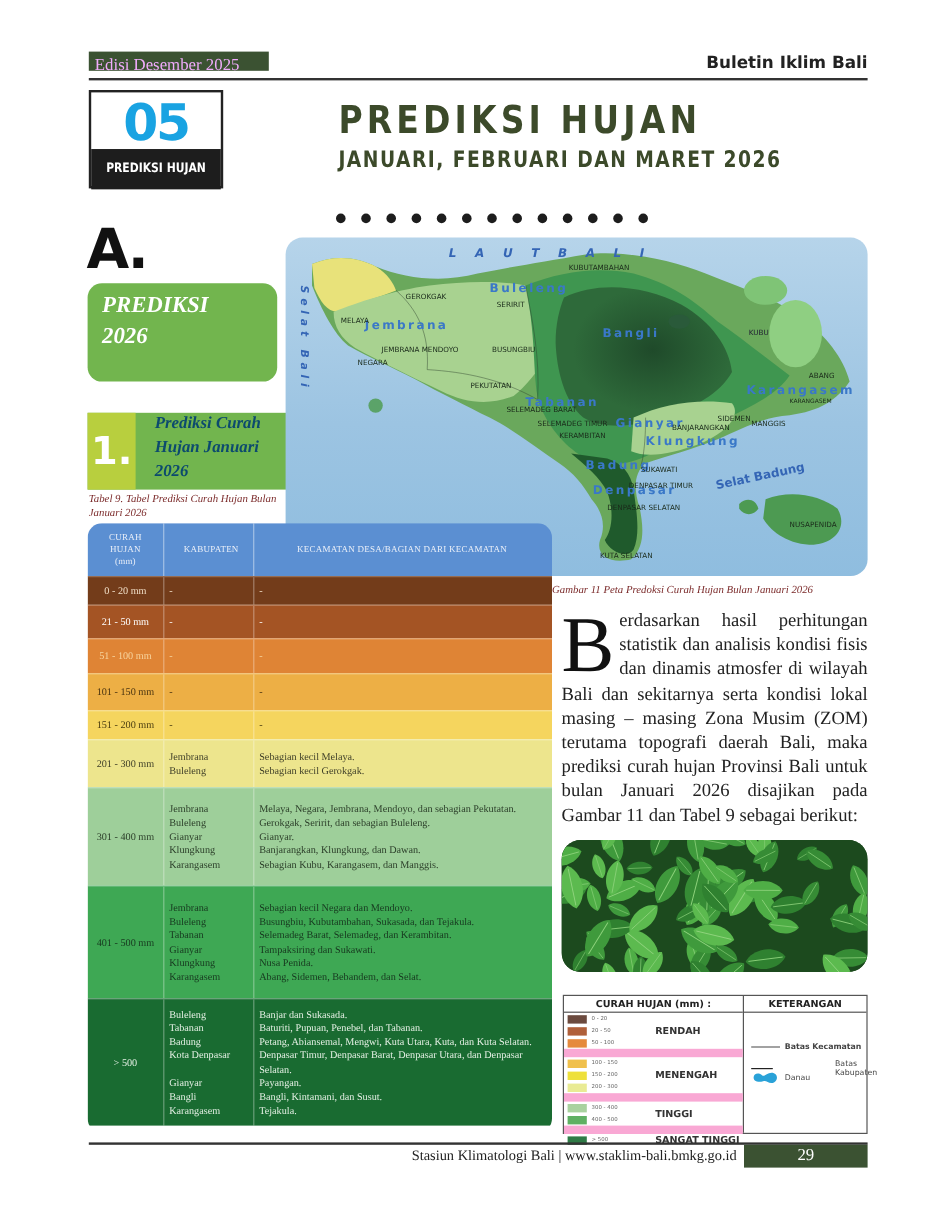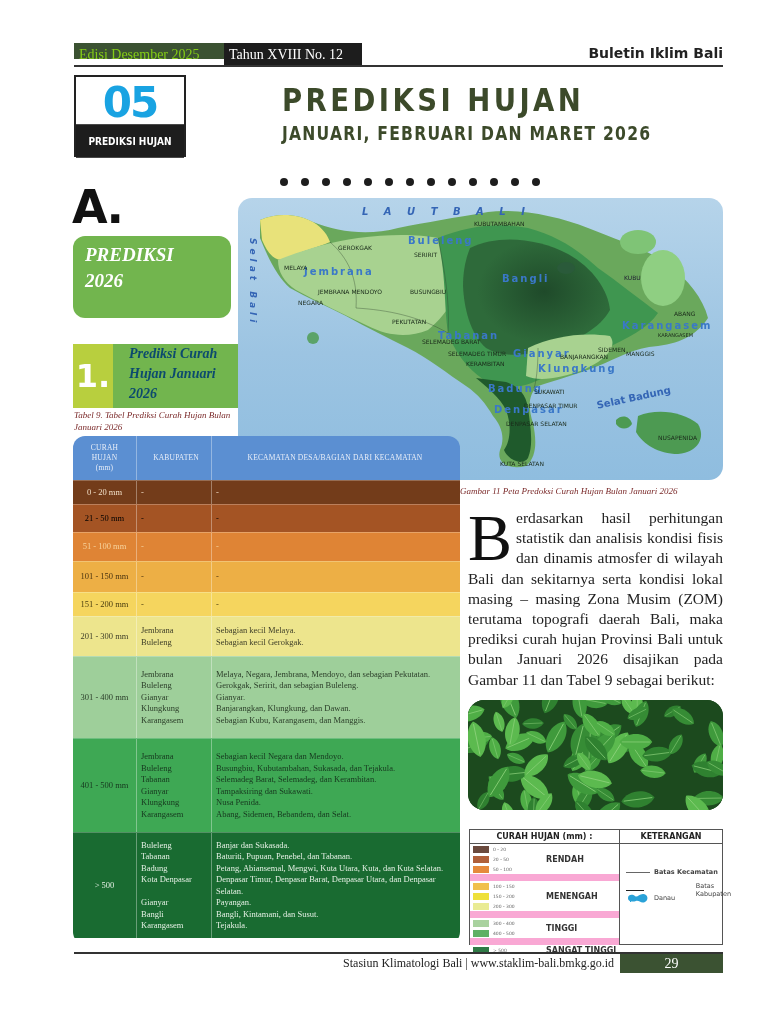--- a/index.html
+++ b/index.html
@@ -2,21 +2,21 @@
 <html><head>
 <meta charset="utf-8">
 <style>
   * { box-sizing: border-box; margin: 0; padding: 0; }
   html, body { width: 771px; height: 1024px; background: #ffffff; overflow: hidden; }
   body { position: relative; font-family: "Liberation Serif", "DejaVu Serif", serif; color: #222; }
 
   
   .hdr { position: absolute; left: 74px; top: 43px; width: 649px; height: 24px; }
   .hdr-line { position: absolute; left: 0; right: 0; top: 22px; height: 2px; background: #333; }
-  .ed { position: absolute; left: 0; top: 0; height: 16px; width: 150px; background: #3b5232; color: #84cc16; font-size: 14px; line-height: 23px; padding-left: 5px; font-family: Liberation Serif, serif; }
+  .ed { position: absolute; left: 0; top: 0; height: 16px; width: 150px; background: #3b5232; color: #f0abfc; font-size: 14px; line-height: 23px; padding-left: 5px; font-family: Liberation Serif, serif; }
   .th { position: absolute; left: 150px; top: 0; height: 23px; width: 138px; background: #1d1d1d; color: #fff; font-size: 14px; line-height: 23px; padding-left: 5px; }
   .pub { position: absolute; right: 0; top: 0; font-family: "DejaVu Sans", sans-serif; font-weight: bold; font-size: 14px; line-height: 20px; color: #222; }
 
   
   .badge { position: absolute; left: 74px; top: 75px; width: 112px; height: 82px; border: 2px solid #222; background: #fff; }
   .badge-num { position: absolute; left: 0; right: 0; top: 0; height: 52px; text-align: center; font-family: "DejaVu Sans", sans-serif; font-weight: bold; font-size: 42px; line-height: 52px; color: #19a3e2; letter-spacing: -2px; }
   .badge-lbl { position: absolute; left: 0; right: 0; bottom: 0; height: 28px; background: #1d1d1d; color: #fff; text-align: center; font-family: "DejaVu Sans", sans-serif; font-weight: bold; font-size: 9px; line-height: 28px; transform: scaleY(1.2); }
 
   
   .ttl { position: absolute; left: 282px; top: 80px; font-family: "DejaVu Sans", sans-serif; font-weight: bold; color: #3c4a2a; }
@@ -78,21 +78,20 @@
   
   .ftr-line { position: absolute; left: 74px; top: 952px; width: 649px; height: 1.5px; background: #333; }
   .ftr-txt { position: absolute; left: 300px; top: 955px; width: 314px; text-align: right; font-size: 12px; line-height: 16px; color: #222; }
   .ftr-pg { position: absolute; left: 620px; top: 954px; width: 103px; height: 19px; background: #3b5232; color: #fff; font-size: 14px; line-height: 19px; text-align: center; }
 </style>
 </head>
 <body>
 
 <div class="hdr">
   <div class="ed">Edisi Desember 2025</div>
-  <div class="th">Tahun XVIII  No. 12</div>
   <div class="pub">Buletin Iklim Bali</div>
   <div class="hdr-line"></div>
 </div>
 
 <div class="badge">
   <div class="badge-num">05</div>
   <div class="badge-lbl">PREDIKSI HUJAN</div>
 </div>
 
 <div class="ttl">
@@ -157,21 +156,21 @@
     <path d="M238,180 C250,190 262,200 268,212 C274,228 272,244 266,252 C270,262 285,268 290,260 C296,246 292,226 290,210 C288,196 280,188 268,184 Z" fill="#1f5a2c"></path>
 
     <path d="M400,218 C420,210 445,214 460,226 C468,240 460,254 440,256 C420,256 405,246 398,234 Z" fill="#4d9a52"></path>
     <path d="M378,222 C384,216 392,218 394,226 C390,232 382,232 378,226 Z" fill="#4d9a52"></path>
 
     <ellipse cx="75" cy="140" rx="6" ry="6" fill="#4a9a4a" opacity="0.8"></ellipse>
     <ellipse cx="328" cy="70" rx="9" ry="6" fill="#2a5a3a"></ellipse>
 
     <path d="M92,44 C110,60 120,80 118,110 M200,40 C206,70 212,100 210,135 M118,110 C150,112 180,118 210,135 M300,150 C300,170 298,185 296,190" stroke="#2b3d2b" stroke-width="0.6" fill="none" opacity="0.6"></path>
   </svg>
-  <div class="maplbl sea" style="left:124px;top:8px;">L A U T   B A L I</div>
+  <div class="maplbl sea" style="left:136px;top:8px;">L A U T   B A L I</div>
   <div class="maplbl sea" style="left:-2px;top:40px;transform:rotate(90deg);transform-origin:left top;font-size:9px;letter-spacing:4px;left:20px;">Selat Bali</div>
   <div class="maplbl sea" style="left:358px;top:194px;transform:rotate(-12deg);letter-spacing:0px;font-style:normal;">Selat Badung</div>
 
   <div class="maplbl blue" style="left:170px;top:37px;">Buleleng</div>
   <div class="maplbl blue" style="left:66px;top:68px;">Jembrana</div>
   <div class="maplbl blue" style="left:264px;top:75px;">Bangli</div>
   <div class="maplbl blue" style="left:200px;top:132px;">Tabanan</div>
   <div class="maplbl blue" style="left:275px;top:150px;">Gianyar</div>
   <div class="maplbl blue" style="left:300px;top:165px;">Klungkung</div>
   <div class="maplbl blue" style="left:250px;top:185px;">Badung</div>
@@ -586,21 +585,21 @@
         <span class="lines">
           <span style="min-height: 11.5px;">-</span>
         </span>
       </div>
       <div class="td c3">
         <span class="lines">
           <span>-</span>
         </span>
       </div>
     </div>
-    <div class="tr" style="top: 68px; height: 28px; background: rgb(164, 84, 36); color: #000000; border-top: 1px solid rgba(255, 255, 255, 0.25);">
+    <div class="tr" style="top: 68px; height: 28px; background: rgb(164, 84, 36); color: #ffffff; border-top: 1px solid rgba(255, 255, 255, 0.25);">
       <div class="td c1">21 - 50 mm</div>
       <div class="td c2">
         <span class="lines">
           <span style="min-height: 11.5px;">-</span>
         </span>
       </div>
       <div class="td c3">
         <span class="lines">
           <span>-</span>
         </span>

